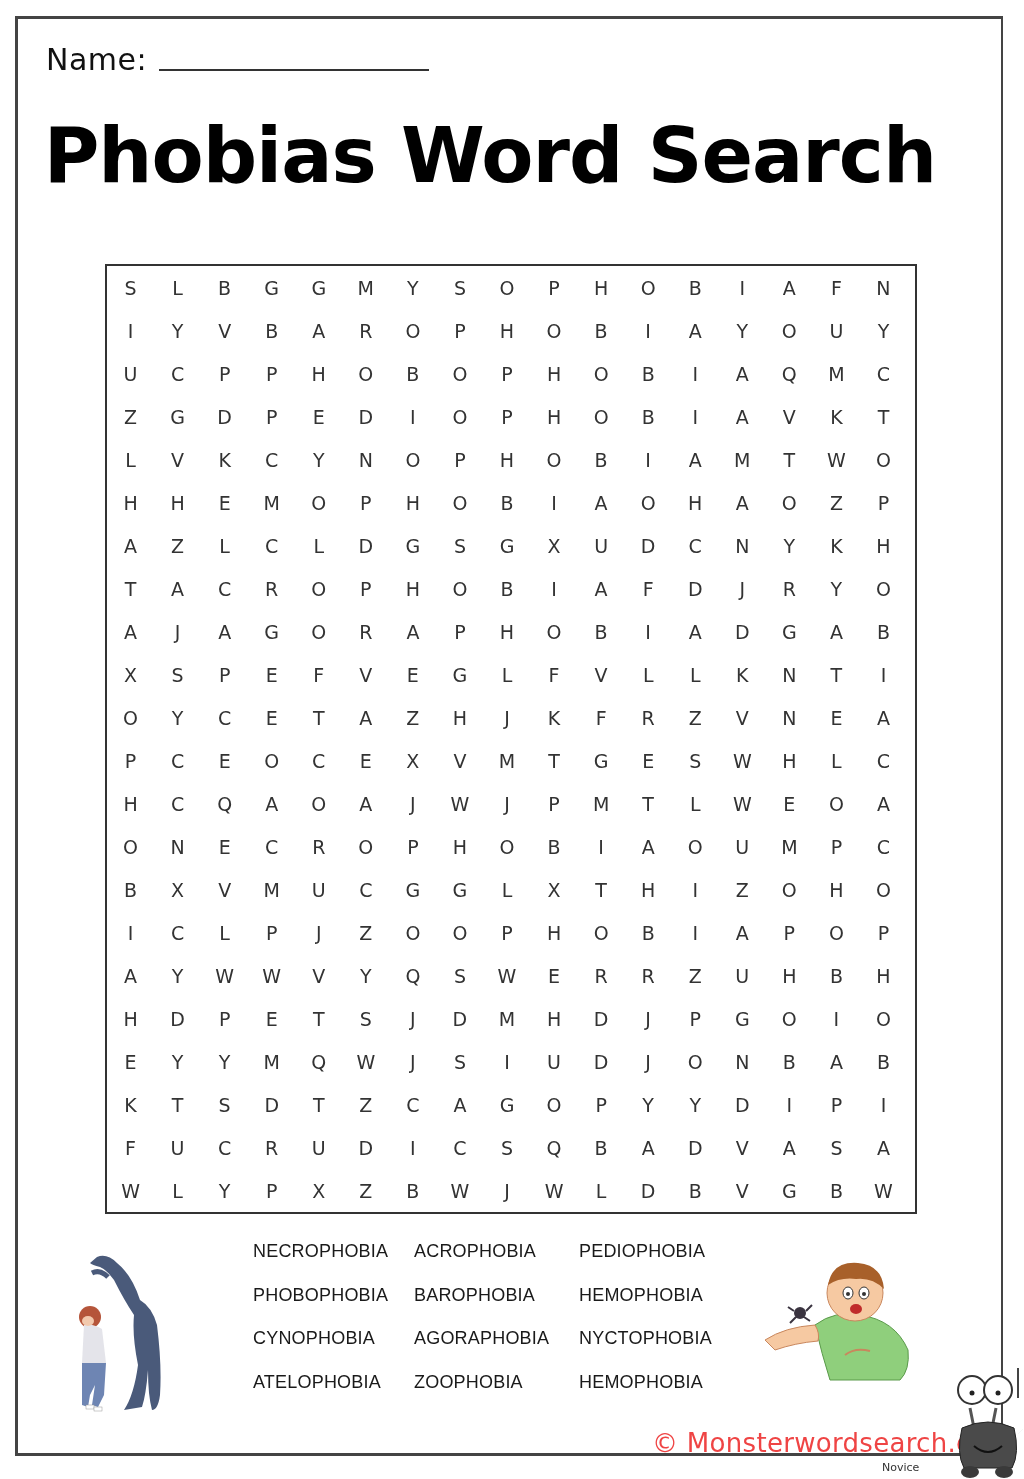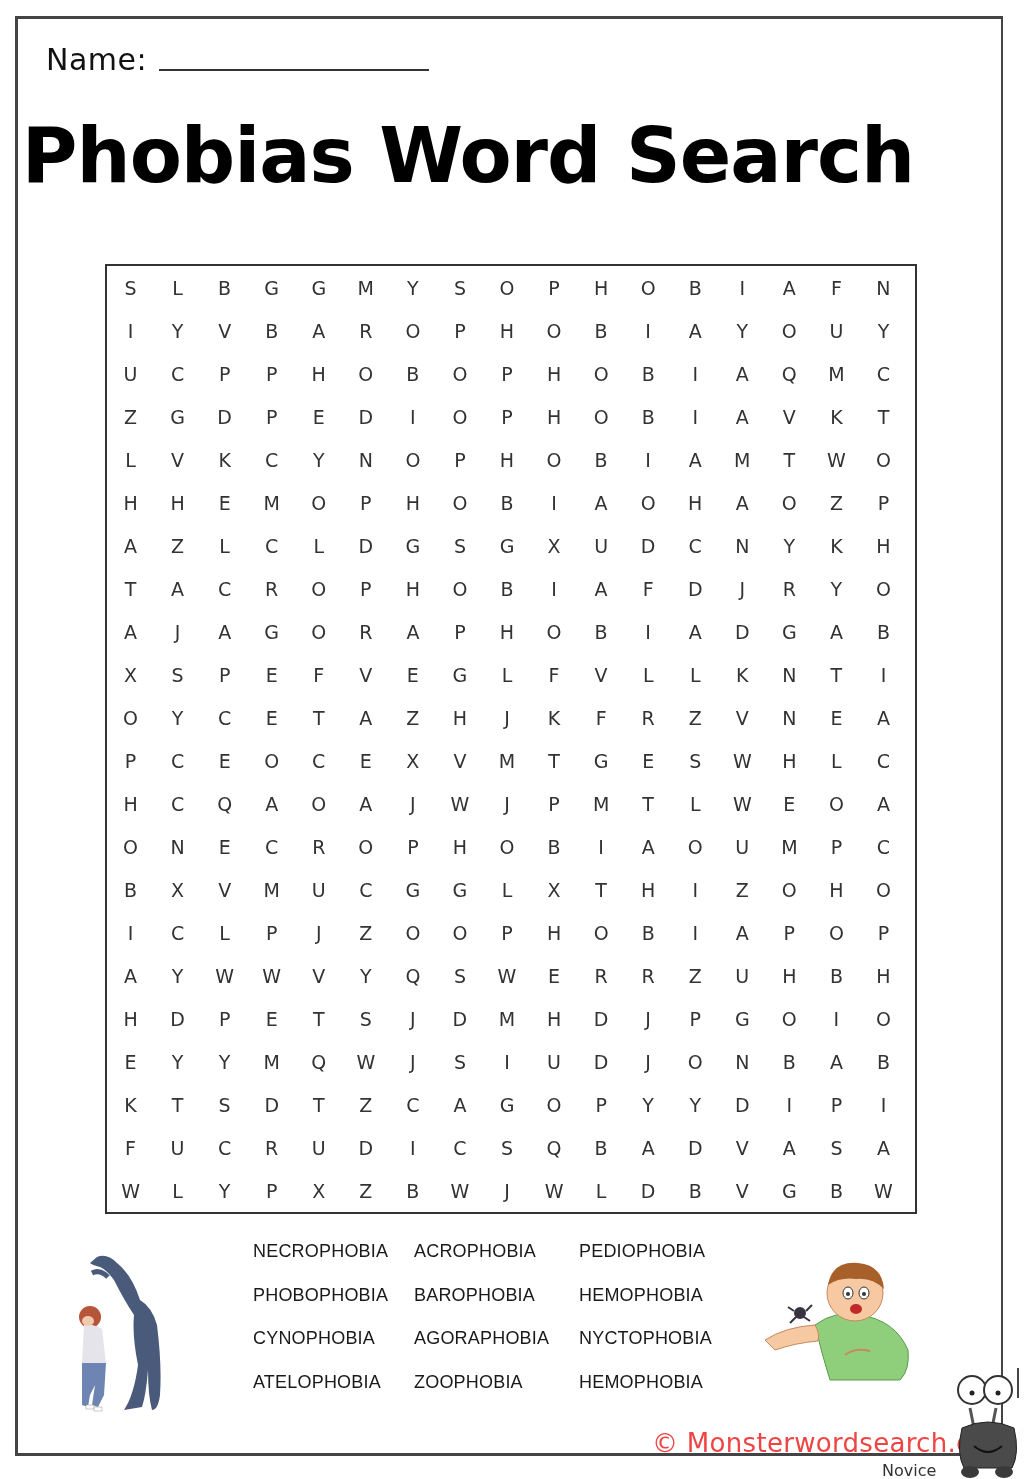--- a/index.html
+++ b/index.html
@@ -1,29 +1,29 @@
 <!DOCTYPE html>
 <html><head>
 <meta charset="utf-8">
 <style>
   html, body { margin: 0; padding: 0; background: #fff; }
   body { width: 1024px; height: 1479px; position: relative; overflow: hidden; font-family: "DejaVu Sans", sans-serif; color: #111; }
   .page-frame { position: absolute; left: 15px; top: 16px; width: 988px; height: 1440px; border: 3px solid #444; border-right-width: 2px; box-sizing: border-box; }
   .name-row { position: absolute; left: 46px; top: 42px; display: flex; align-items: flex-end; }
   .name-label { font-family: "DejaVu Sans", sans-serif; font-size: 30px; color: #111; letter-spacing: 0.5px; }
   .name-line { width: 270px; border-bottom: 2px solid #333; margin-left: 12px; margin-bottom: 6px; height: 1px; }
-  .title { position: absolute; left: 0; top: 118px; width: 936px; text-align: center; font-family: "DejaVu Sans", sans-serif; font-weight: bold; font-size: 76px; letter-spacing: -1px; color: #000; line-height: 1; }
+  .title { position: absolute; left: 0; top: 118px; width: 936px; text-align: right; font-family: "DejaVu Sans", sans-serif; font-weight: bold; font-size: 76px; letter-spacing: -1px; color: #000; line-height: 1; }
   .grid { position: absolute; left: 105px; top: 264px; width: 812px; height: 950px; border: 2px solid #333; box-sizing: border-box; display: grid; grid-template-columns: repeat(17, 1fr); grid-template-rows: repeat(22, 1fr); padding: 0 8px 0 0; }
   .cell { display: flex; align-items: center; justify-content: center; font-family: "DejaVu Sans", sans-serif; font-size: 19px; color: #333; font-weight: normal; }
   .words { position: absolute; left: 253px; top: 1241px; display: grid; grid-template-columns: 161px 165px 170px; grid-auto-rows: 43.5px; }
   .word { font-family: "Liberation Sans", sans-serif; font-size: 18px; color: #1a1a1a; letter-spacing: 0.2px; }
   .illus-left { position: absolute; left: 62px; top: 1245px; width: 120px; height: 175px; }
   .illus-right { position: absolute; left: 760px; top: 1255px; width: 160px; height: 130px; }
   .copyright { position: absolute; left: 652px; top: 1428px; font-family: "DejaVu Sans", sans-serif; font-size: 26px; color: #ef4444; letter-spacing: 0.3px; }
-  .level { position: absolute; left: 882px; top: 1461px; font-family: "DejaVu Sans", sans-serif; font-size: 16px; color: #333; }
+  .level { position: absolute; left: 882px; top: 1461px; font-family: "DejaVu Sans", sans-serif; font-size: 11px; color: #333; }
   .monster { position: absolute; left: 952px; top: 1368px; width: 72px; height: 111px; }
 </style>
 </head>
 <body>
 
 <div class="page-frame"></div>
 
 <div class="name-row">
   <span class="name-label">Name:</span>
   <span class="name-line"></span>

